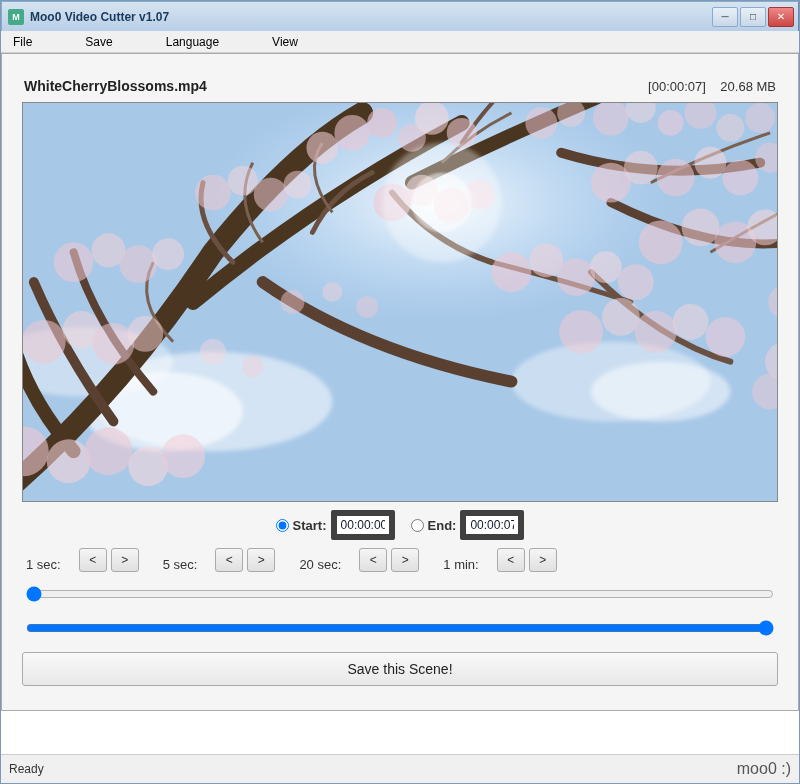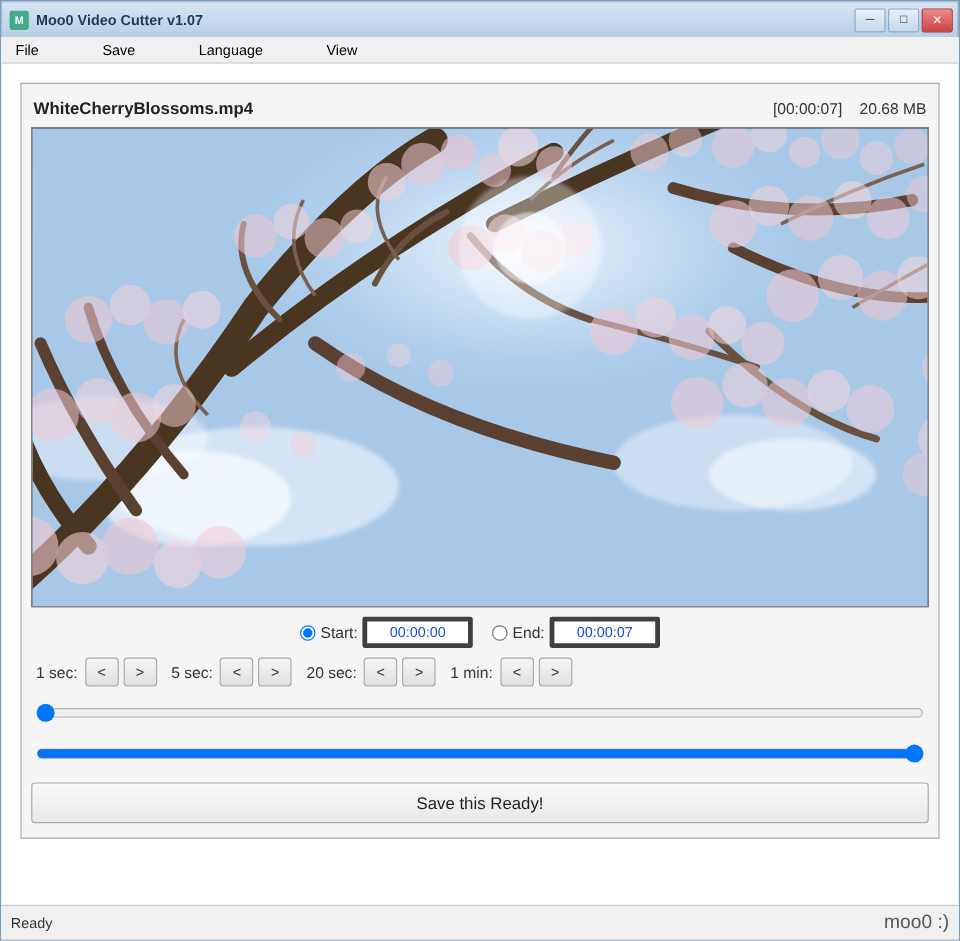--- a/index.html
+++ b/index.html
@@ -85,22 +85,22 @@
       cursor: pointer;
       font-size: 12px;
       color: #000;
       border-radius: 2px;
     }
 
     
     .main-window {
       background: #f5f5f5;
       border: 1px solid #aaa;
-      margin: 16px;
-      padding: 8px;
+      margin: 0;
+      padding: 20px;
     }
 
     
     .file-info-bar {
       display: flex;
       justify-content: space-between;
       align-items: center;
       padding: 4px 2px;
       margin-bottom: 4px;
     }
@@ -156,38 +156,39 @@
       align-items: center;
       gap: 4px;
     }
     .radio-group input[type="radio"] {
       margin: 0;
       cursor: pointer;
     }
     .time-label {
       font-size: 13px;
       color: #333;
+      font-weight: bold;
     }
     .time-input {
-      border: 4px solid #404040;
+      border: 6px solid #404040;
       background: #fff;
       padding: 2px 4px;
       font-size: 12px;
-      width: 92px;
+      width: 64px;
       text-align: center;
-      color: #1d4ed8;
+      color: #0f172a;
       border-radius: 2px;
       outline: none;
     }
 
     
     .step-row {
       display: flex;
-      align-items: center;
-      gap: 4px;
+      align-items: flex-end;
+      gap: 16px;
       margin-bottom: 8px;
       padding: 0 4px;
     }
     .step-label {
       font-size: 13px;
       color: #333;
       white-space: nowrap;
       margin-right: 2px;
     }
     .step-group {
@@ -487,21 +488,21 @@
       <div class="slider-row">
         <input type="range" min="0" max="100" value="0" style="width: 100%;">
       </div>
 
       
       <div class="slider-row">
         <input type="range" min="0" max="100" value="100" style="width: 100%;">
       </div>
 
       
-      <button class="save-btn">Save this Ready!</button>
+      <button class="save-btn">Save this Scene!</button>
     </div>
   </div>
 
   <div class="status-bar">
     <span class="status-text">Ready</span>
     <span class="status-brand">moo0 :)</span>
   </div>
 </div>
 
 </body></html>

